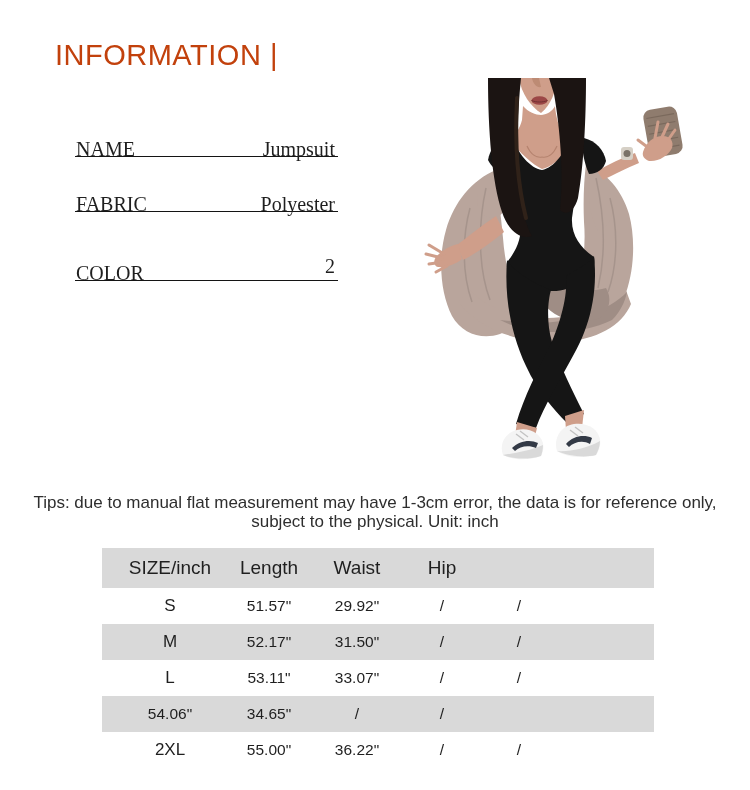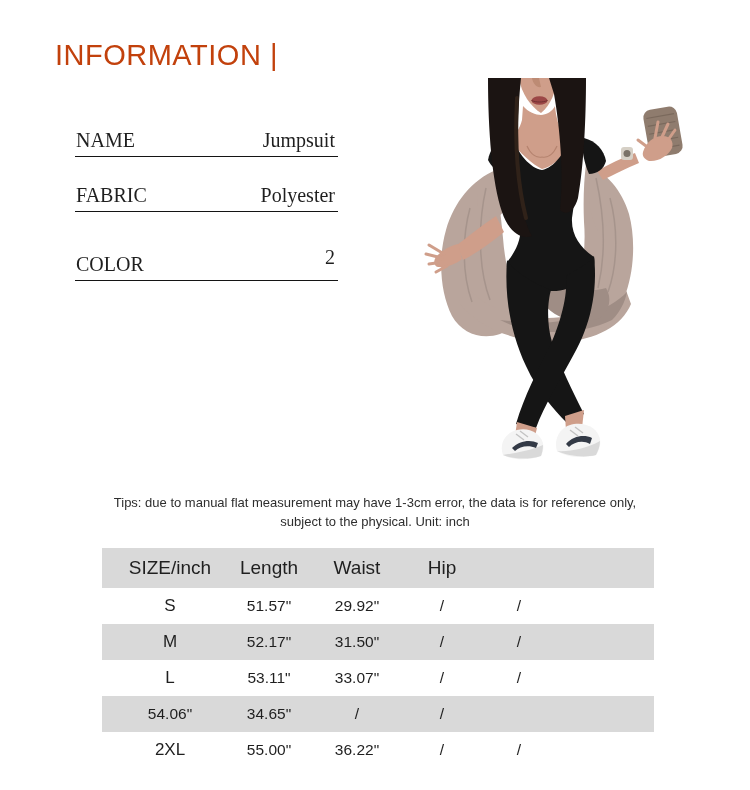--- a/index.html
+++ b/index.html
@@ -11,26 +11,26 @@
     position:absolute;left:55px;top:40px;font-size:29px;line-height:1.1;
     letter-spacing:.5px;color:#c2410c;white-space:pre;
   }
   .info{position:absolute;left:75px;top:129px;width:263px;}
   .info-row{
     display:flex;justify-content:space-between;align-items:baseline;
     border-bottom:1.5px solid #141414;padding:0 3px 5px 1px;margin-bottom:27px;
     font-size:20px;line-height:22px;height:22px;font-family:Liberation Serif, serif;
   }
   .info-row.color-row{margin-top:41px;}
-  .info-value{text-align:right;}
+  .info-value{text-align:right;margin-top:9px;}
   .raised{display:inline-block;transform:translateY(-7px);}
   .figure-wrap{position:absolute;left:400px;top:78px;width:310px;height:402px;}
   .tips{
     position:absolute;left:0;top:493px;width:750px;text-align:center;
-    font-size:13px;line-height:19px;color:#2e2e2e;
+    font-size:17px;line-height:19px;color:#2e2e2e;
   }
   .size-table{position:absolute;left:102px;top:548px;width:552px;}
   .t-row{
     display:grid;grid-template-columns:136px 62px 114px 56px 98px 86px;
     align-items:center;height:36px;text-align:center;font-size:15.5px;
   }
   .t-row.head{height:40px;font-size:19px;background:var(--stripe,#d9d9d9);}
   .t-row.stripe{background:var(--stripe,#d9d9d9);}
   .t-row .c-size{font-size:17px;}
 </style>

